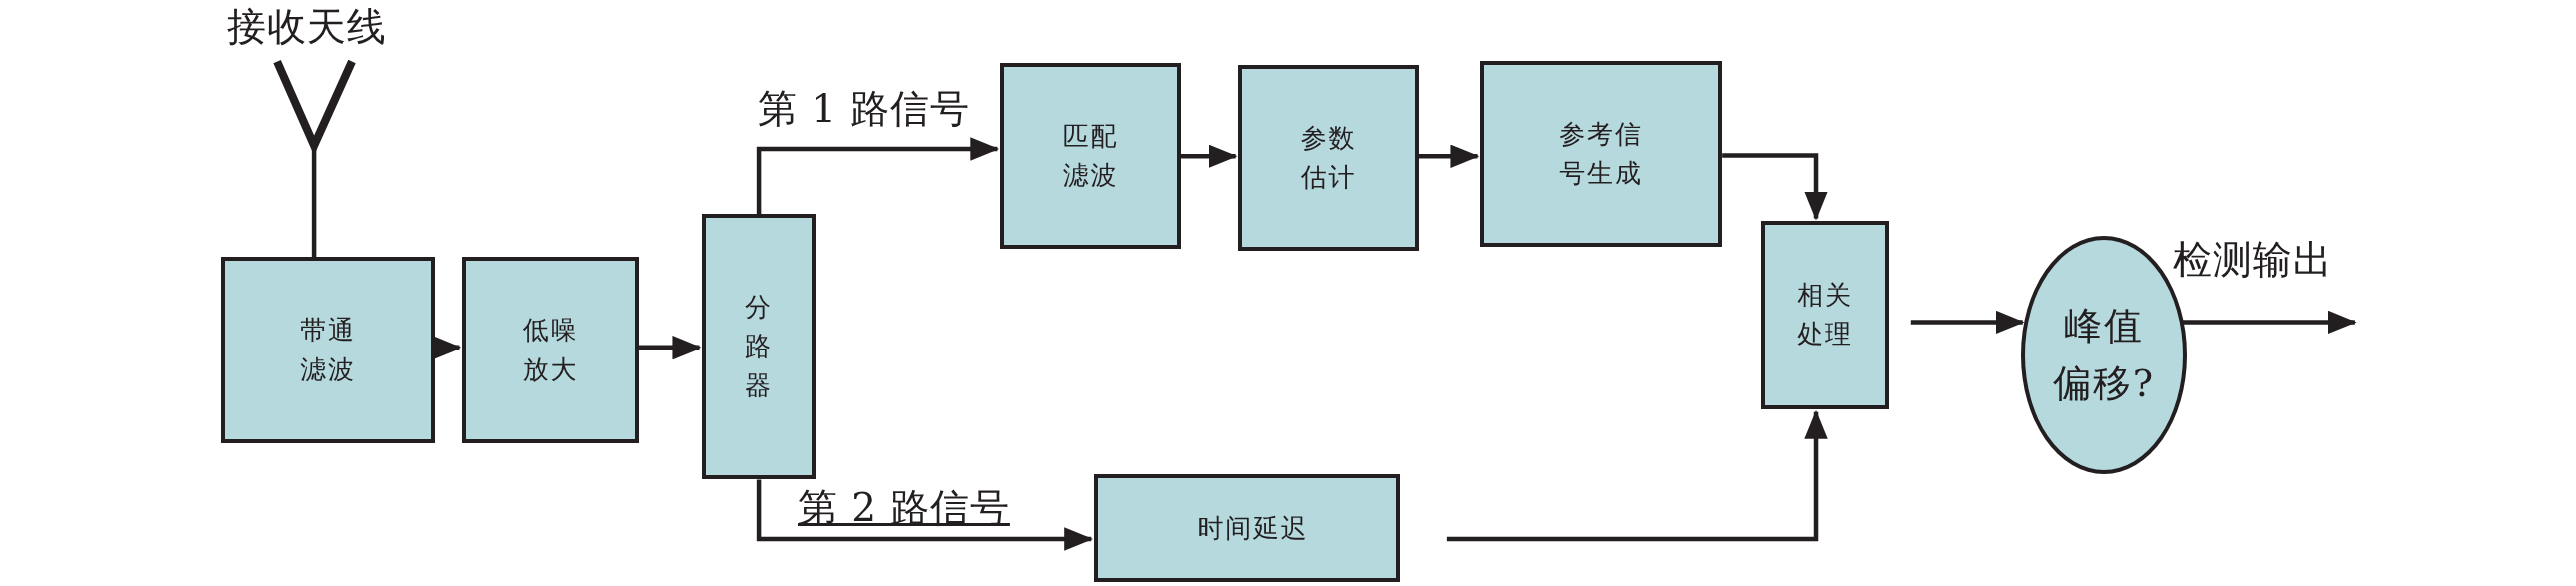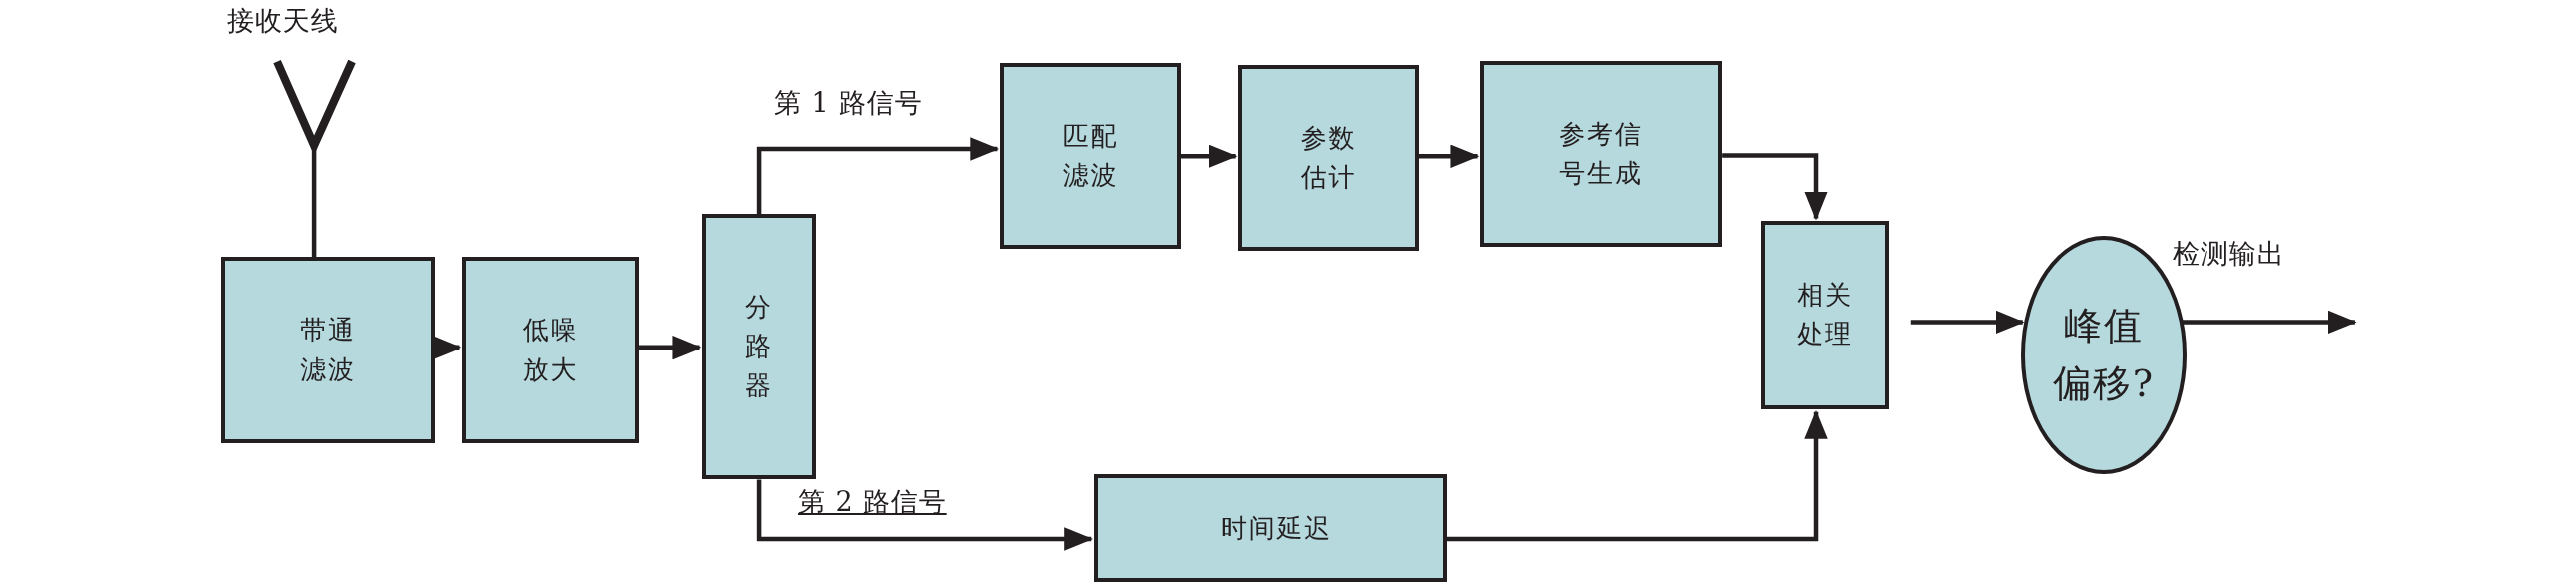--- a/index.html
+++ b/index.html
@@ -27,38 +27,38 @@
     justify-content: center;
     text-align: center;
     font-size: 26px;
     line-height: 1.5;
     white-space: pre-line;
     letter-spacing: 1.8px;
   }
   .node.ellipse { border-radius: 50%; }
   .flabel {
     position: absolute;
-    font-size: 27px;
+    font-size: 39px;
     line-height: 1.05;
     white-space: pre;
     letter-spacing: 0.9px;
   }
   
   #n-bandpass { left: 221px; top: 257px; width: 214px; height: 186px; }
   #n-lna      { left: 462px; top: 257px; width: 177px; height: 186px; }
   #n-splitter { left: 702px; top: 214px; width: 114px; height: 265px; }
   #n-matched  { left: 1000px; top: 63px; width: 181px; height: 186px; }
   #n-param    { left: 1238px; top: 65px; width: 181px; height: 186px; }
   #n-refgen   { left: 1480px; top: 61px; width: 242px; height: 186px; }
   #n-corr     { left: 1761px; top: 221px; width: 128px; height: 188px; }
-  #n-delay    { left: 1094px; top: 474px; width: 353px; height: 108px; padding-left: 12px; }
+  #n-delay    { left: 1094px; top: 474px; width: 306px; height: 108px; padding-left: 12px; }
   #n-peak     { left: 2021px; top: 236px; width: 166px; height: 238px; font-size: 38px; }
   
   #l-antenna { left: 227px; top: 7.2px; }
-  #l-sig1    { left: 758px; top: 89px; margin-left: 16px; }
+  #l-sig1    { left: 758px; top: 89px; }
   #l-sig2    { left: 798px; top: 488px; text-decoration: underline; }
   #l-output  { left: 2173px; top: 240px; }
 </style>
 </head>
 <body>
 
 <div class="canvas">
 
   <svg class="wires" viewBox="0 0 2854 650" xmlns="http://www.w3.org/2000/svg">
     <defs>

